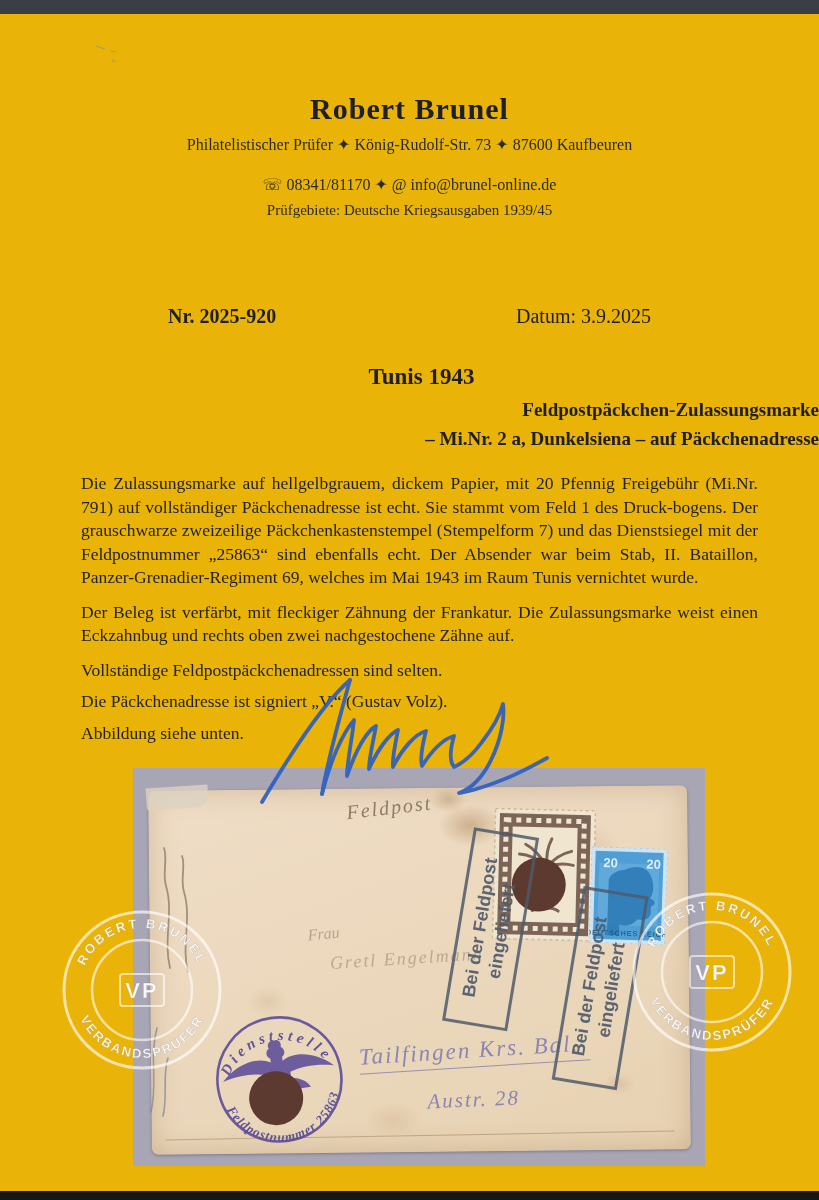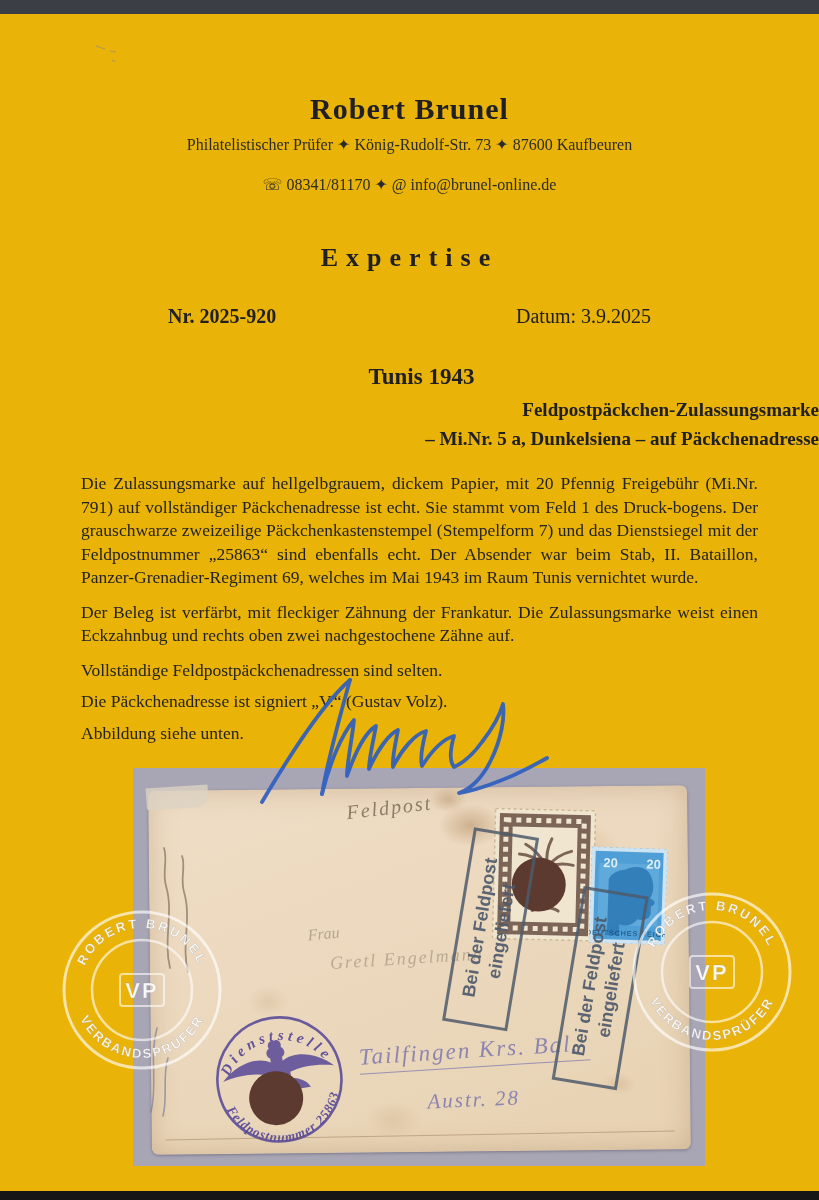--- a/index.html
+++ b/index.html
@@ -76,31 +76,31 @@
 <body>
 
 <div class="page">
 
   <div class="band-top" style="background:#3b3e45"></div>
   <div class="band-bottom" style="background:#161616"></div>
 
   <h1 class="examiner-name">Robert Brunel</h1>
   <p class="addr l1">Philatelistischer Prüfer ✦ König-Rudolf-Str. 73 ✦ 87600 Kaufbeuren</p>
   <p class="addr l2">☏ 08341/81170 ✦ @ info@brunel-online.de</p>
-
-  <div class="doc-type">Expertise</div>
+  <p class="addr l3">Prüfgebiete: Deutsche Kriegsausgaben 1939/45</p>
+
 
   <div class="meta-row">
     <span class="meta-number">Nr. 2025-920</span>
     <span class="meta-date">Datum: 3.9.2025</span>
   </div>
 
   <h2 class="cert-title">Tunis 1943</h2>
   <h3 class="cert-sub s1">Feldpostpäckchen-Zulassungsmarke</h3>
-  <h3 class="cert-sub s2">– Mi.Nr. 5 a, Dunkelsiena – auf Päckchenadresse</h3>
+  <h3 class="cert-sub s2">– Mi.Nr. 2 a, Dunkelsiena – auf Päckchenadresse</h3>
 
   <div class="body-text">
     <p>Die Zulassungsmarke auf hellgelbgrauem, dickem Papier, mit 20 Pfennig Freigebühr (Mi.Nr. 791) auf vollständiger Päckchenadresse ist echt. Sie stammt vom Feld 1 des Druck-bogens. Der grauschwarze zweizeilige Päckchenkastenstempel (Stempelform 7) und das Dienstsiegel mit der Feldpostnummer „25863“ sind ebenfalls echt. Der Absender war beim Stab, II. Bataillon, Panzer-Grenadier-Regiment 69, welches im Mai 1943 im Raum Tunis vernichtet wurde.</p>
     <p>Der Beleg ist verfärbt, mit fleckiger Zähnung der Frankatur. Die Zulassungsmarke weist einen Eckzahnbug und rechts oben zwei nachgestochene Zähne auf.</p>
     <p class="short">Vollständige Feldpostpäckchenadressen sind selten.</p>
     <p class="short">Die Päckchenadresse ist signiert „V.“ (Gustav Volz).</p>
     <p class="short">Abbildung siehe unten.</p>
   </div>
 
   <div class="photo">

